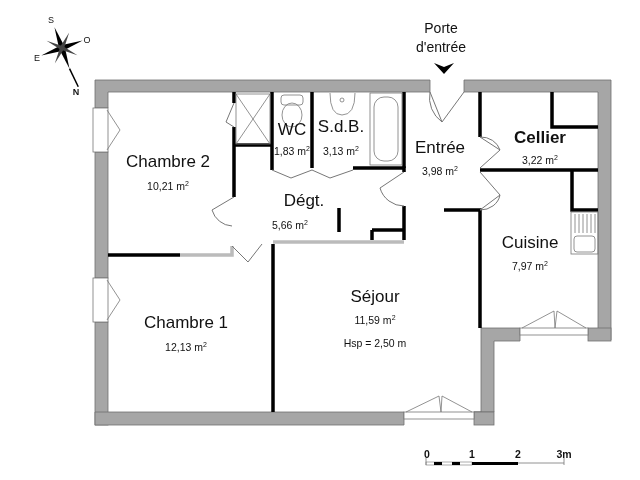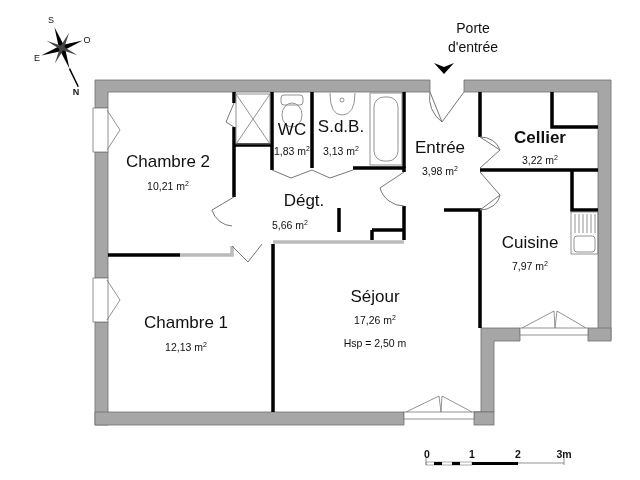--- a/index.html
+++ b/index.html
@@ -2,21 +2,21 @@
 <html><head>
 <meta charset="utf-8">
 <style>
   html,body{margin:0;padding:0;background:#fff;}
   body{width:640px;height:480px;position:relative;overflow:hidden;font-family:"Liberation Sans",sans-serif;}
   svg{position:absolute;left:0;top:0;}
   .lbl{position:absolute;transform:translate(-50%,-50%);white-space:nowrap;color:#111;}
   .room{font-size:17px;}
   .area{font-size:10.5px;}
   .area sup{font-size:7px;vertical-align:4px;}
-  .door-label{font-size:14px;text-align:center;line-height:19px;margin-left:32px;}
+  .door-label{font-size:14px;text-align:center;line-height:19px;}
   .scale-t{font-size:10.5px;font-weight:bold;}
   .compass-t{font-size:9px;}
 </style>
 </head>
 <body>
 
 <svg width="640" height="480" viewBox="0 0 640 480">
 
   <g fill="#a6a6a6" stroke="#707070" stroke-width="0.8">
 
@@ -159,21 +159,21 @@
 <span class="lbl room" style="left:540px;top:138px;font-weight:bold;">Cellier</span>
 <span class="lbl area" style="left:540px;top:160px;"><span>3,22 m</span><sup>2</sup></span>
 
 <span class="lbl room" style="left:304px;top:201px;">Dégt.</span>
 <span class="lbl area" style="left:290px;top:225px;"><span>5,66 m</span><sup>2</sup></span>
 
 <span class="lbl room" style="left:530px;top:243px;">Cuisine</span>
 <span class="lbl area" style="left:530px;top:266px;"><span>7,97 m</span><sup>2</sup></span>
 
 <span class="lbl room" style="left:375px;top:297px;">Séjour</span>
-<span class="lbl area" style="left:375px;top:320px;"><span>17,26 m</span><sup>2</sup></span>
+<span class="lbl area" style="left:375px;top:320px;"><span>11,59 m</span><sup>2</sup></span>
 <span class="lbl area" style="left:375px;top:343px;">Hsp = 2,50 m</span>
 
 <span class="lbl room" style="left:186px;top:323px;text-align:right;">Chambre 1</span>
 <span class="lbl area" style="left:186px;top:347px;"><span>12,13 m</span><sup>2</sup></span>
 
 <span class="lbl scale-t" style="left:427px;top:454px;">0</span>
 <span class="lbl scale-t" style="left:472px;top:454px;">1</span>
 <span class="lbl scale-t" style="left:518px;top:454px;">2</span>
 <span class="lbl scale-t" style="left:564px;top:454px;">3m</span>
 

